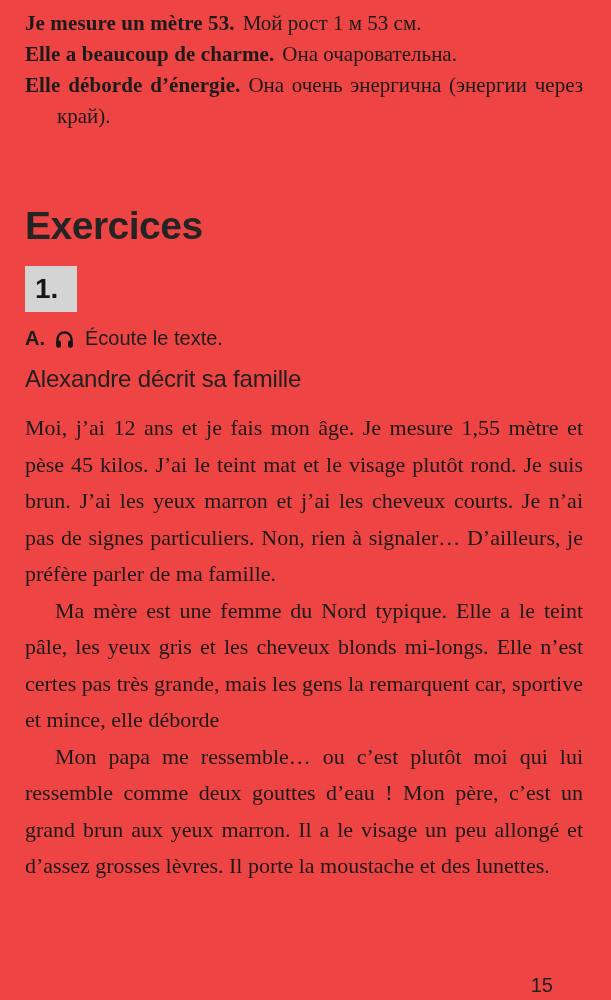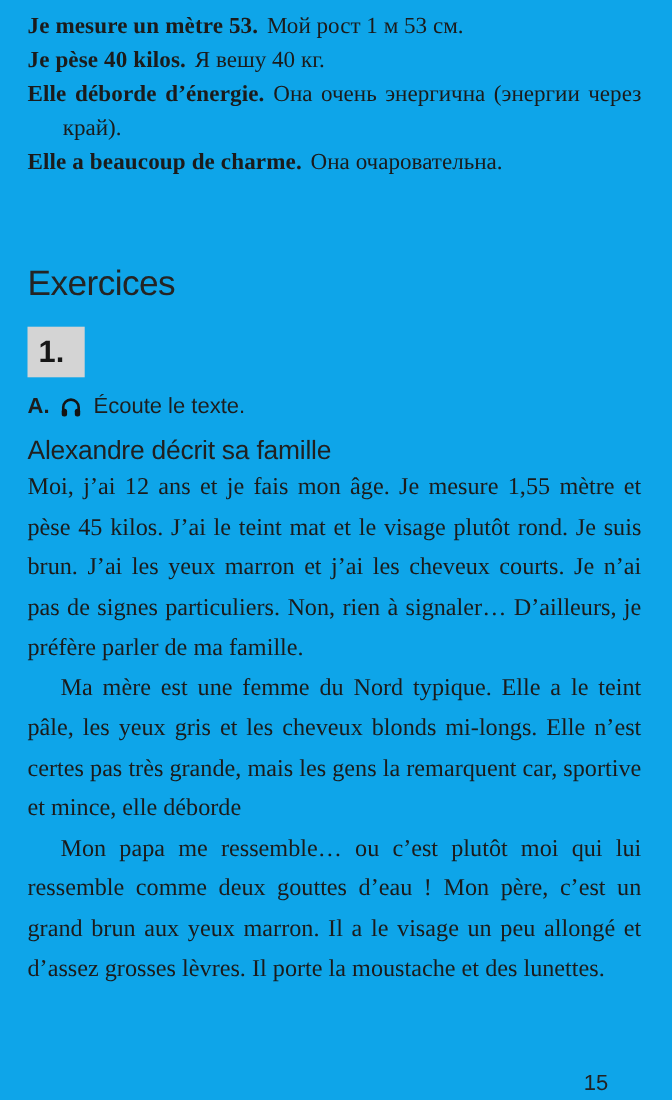--- a/index.html
+++ b/index.html
@@ -2,21 +2,21 @@
 <html><head>
 <meta charset="utf-8">
 <style>
   html, body { margin: 0; padding: 0; }
   body { background: #ffffff; }
 
   .page {
     position: relative;
     width: 611px;
     height: 1000px;
-    background: #0ea5e9;
+    background: #ef4444;
     box-sizing: border-box;
     padding: 8px 28px 0 25px;
     font-family: "Liberation Serif", serif;
     color: #1c1c1c;
     overflow: hidden;
   }
 
   
   .vocab-block { }
   .vocab-item {
@@ -30,22 +30,22 @@
   .vocab-item .fr {
     font-weight: 700;
     margin-right: 8px;
     letter-spacing: 0.1px;
   }
   .vocab-item .ru { }
 
   
   .exercices-heading {
     font-family: "Liberation Sans", sans-serif;
-    font-weight: 400;
-    font-size: 32px;
+    font-weight: 700;
+    font-size: 39px;
     line-height: 36px;
     color: #242424;
     margin: 76px 0 0 0;
     letter-spacing: -0.5px;
   }
 
   
   .ex-number {
     margin-top: 22px;
     width: 52px;
@@ -86,21 +86,21 @@
     font-family: "Liberation Sans", sans-serif;
     font-weight: 400;
     font-size: 24px;
     line-height: 28px;
     color: #202020;
     margin: 15px 0 0 0;
     letter-spacing: -0.2px;
   }
 
   
-  .reading { }
+  .reading { margin-top: 17px; }
   .reading p {
     font-size: 22px;
     line-height: 36.5px;
     text-align: justify;
     margin: 0;
     color: #1b1b1b;
   }
   .reading p + p { text-indent: 30px; }
 
   .page-number {
@@ -115,27 +115,24 @@
 </head>
 <body>
 
 <div class="page">
 
   <div class="vocab-block">
     <div class="vocab-item">
       <span class="fr">Je mesure un mètre 53.</span><span class="ru">Мой рост 1 м 53 см.</span>
     </div>
     <div class="vocab-item">
-      <span class="fr">Je pèse 40 kilos.</span><span class="ru">Я вешу 40 кг.</span>
+      <span class="fr">Elle a beaucoup de charme.</span><span class="ru">Она очаровательна.</span>
     </div>
     <div class="vocab-item">
       <span class="fr">Elle déborde d’énergie.</span><span class="ru">Она очень энергична (энергии через край).</span>
-    </div>
-    <div class="vocab-item">
-      <span class="fr">Elle a beaucoup de charme.</span><span class="ru">Она очаровательна.</span>
     </div>
   </div>
 
   <h1 class="exercices-heading">Exercices</h1>
 
   <div class="ex-number">
     <span>1.</span>
   </div>
 
   <div class="instruction">

